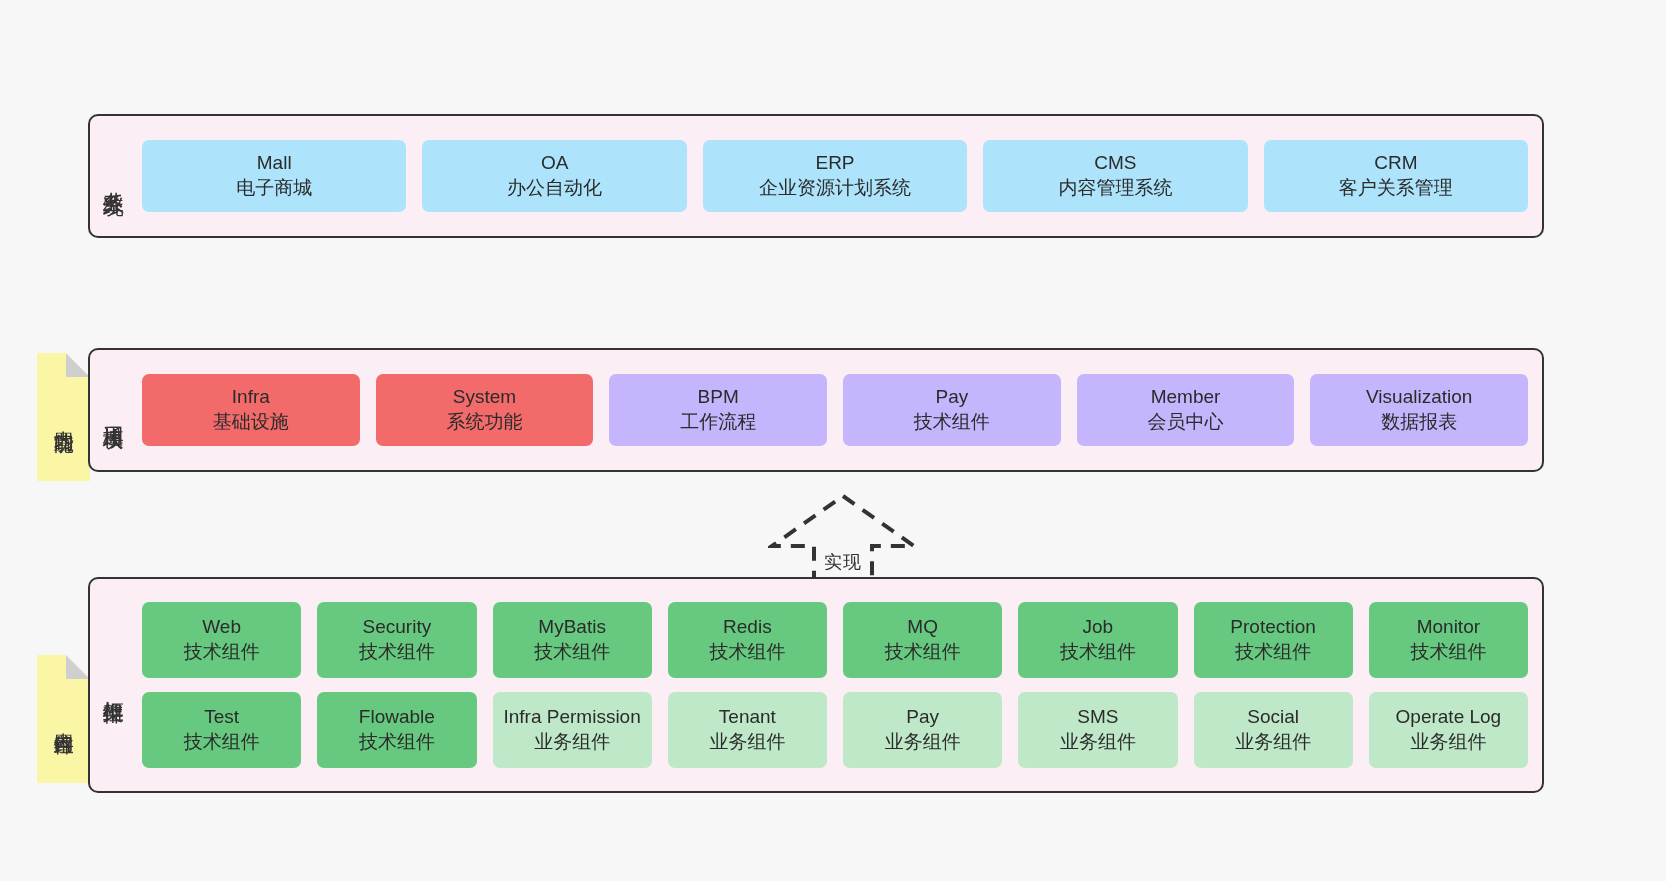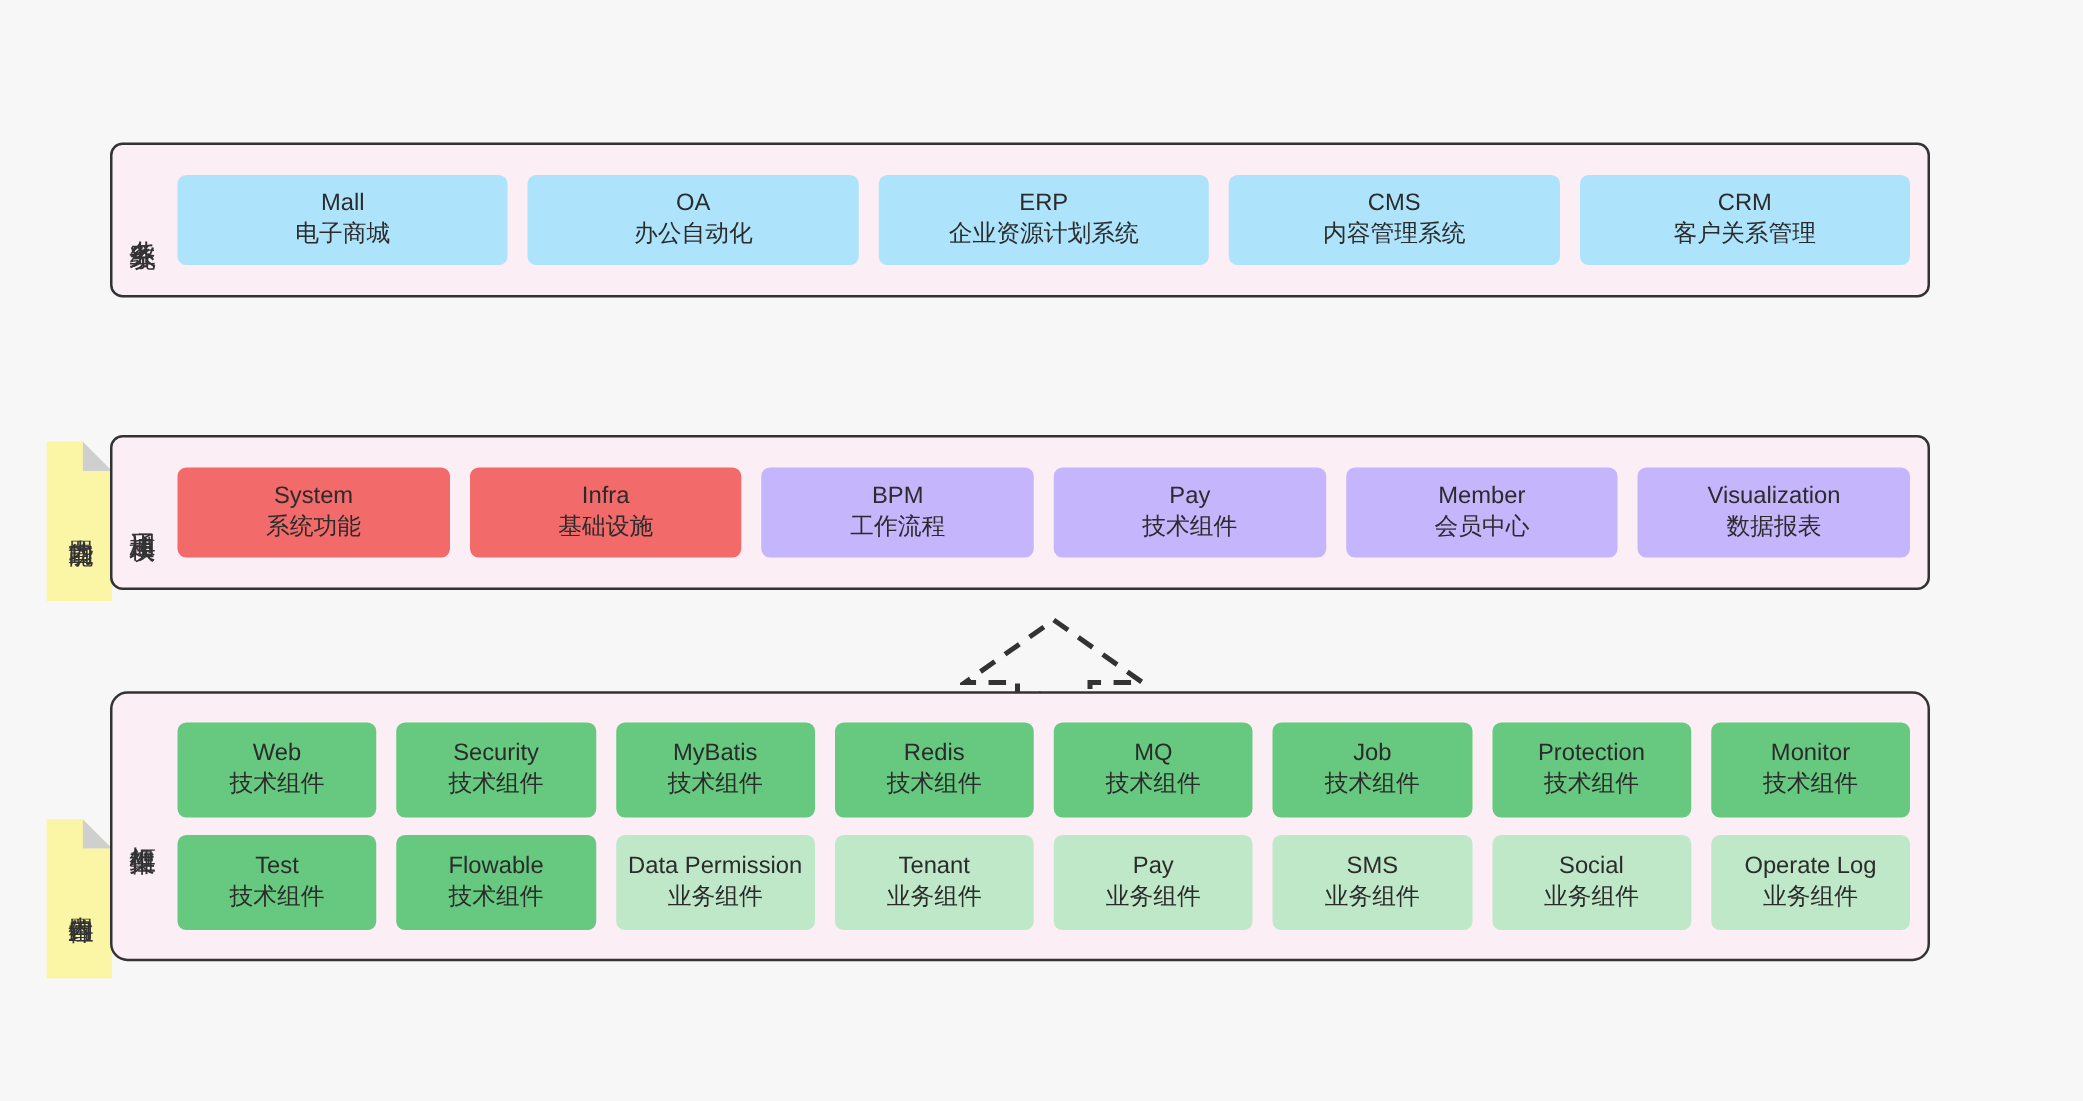--- a/index.html
+++ b/index.html
@@ -88,21 +88,21 @@
   .c-green      { background: #66c97f; }
   .c-greenlight { background: #bfe8c8; }
 
   
   #layer-business  { left: 88px;  top: 114px; width: 1456px; height: 124px; }
   #layer-business .card { height: 72px; }
 
   #layer-common    { left: 88px;  top: 348px; width: 1456px; height: 124px; }
   #layer-common .card { height: 72px; }
 
-  #layer-framework { left: 88px;  top: 553px; width: 1456px; height: 216px; border-radius: 14px; }
+  #layer-framework { left: 88px;  top: 577px; width: 1456px; height: 216px; }
   #layer-framework .card { height: 76px; }
 
   
   .note {
     position: absolute;
     background: #fbf6a6;
     box-sizing: border-box;
     display: flex;
     align-items: center;
     justify-content: center;
@@ -184,26 +184,26 @@
   <div class="note" id="note-functions">
     <span class="fold"></span>
     <span>内置功能</span>
   </div>
 
   <div class="layer" id="layer-common">
     <div class="layer-title">通用模块</div>
     <div class="layer-body">
       <div class="row">
         <div class="card c-red">
+          <span class="ln">Infra</span>
+          <span class="ln">基础设施</span>
+        </div>
+        <div class="card c-red">
           <span class="ln">System</span>
           <span class="ln">系统功能</span>
-        </div>
-        <div class="card c-red">
-          <span class="ln">Infra</span>
-          <span class="ln">基础设施</span>
         </div>
         <div class="card c-pink">
           <span class="ln">BPM</span>
           <span class="ln">工作流程</span>
         </div>
         <div class="card c-pink">
           <span class="ln">Pay</span>
           <span class="ln">技术组件</span>
         </div>
         <div class="card c-pink">
@@ -272,21 +272,21 @@
       <div class="row">
         <div class="card c-green">
           <span class="ln">Test</span>
           <span class="ln">技术组件</span>
         </div>
         <div class="card c-green">
           <span class="ln">Flowable</span>
           <span class="ln">技术组件</span>
         </div>
         <div class="card c-greenlight">
-          <span class="ln wrap">Data Permission</span>
+          <span class="ln wrap">Infra Permission</span>
           <span class="ln">业务组件</span>
         </div>
         <div class="card c-greenlight">
           <span class="ln">Tenant</span>
           <span class="ln">业务组件</span>
         </div>
         <div class="card c-greenlight">
           <span class="ln">Pay</span>
           <span class="ln">业务组件</span>
         </div>

